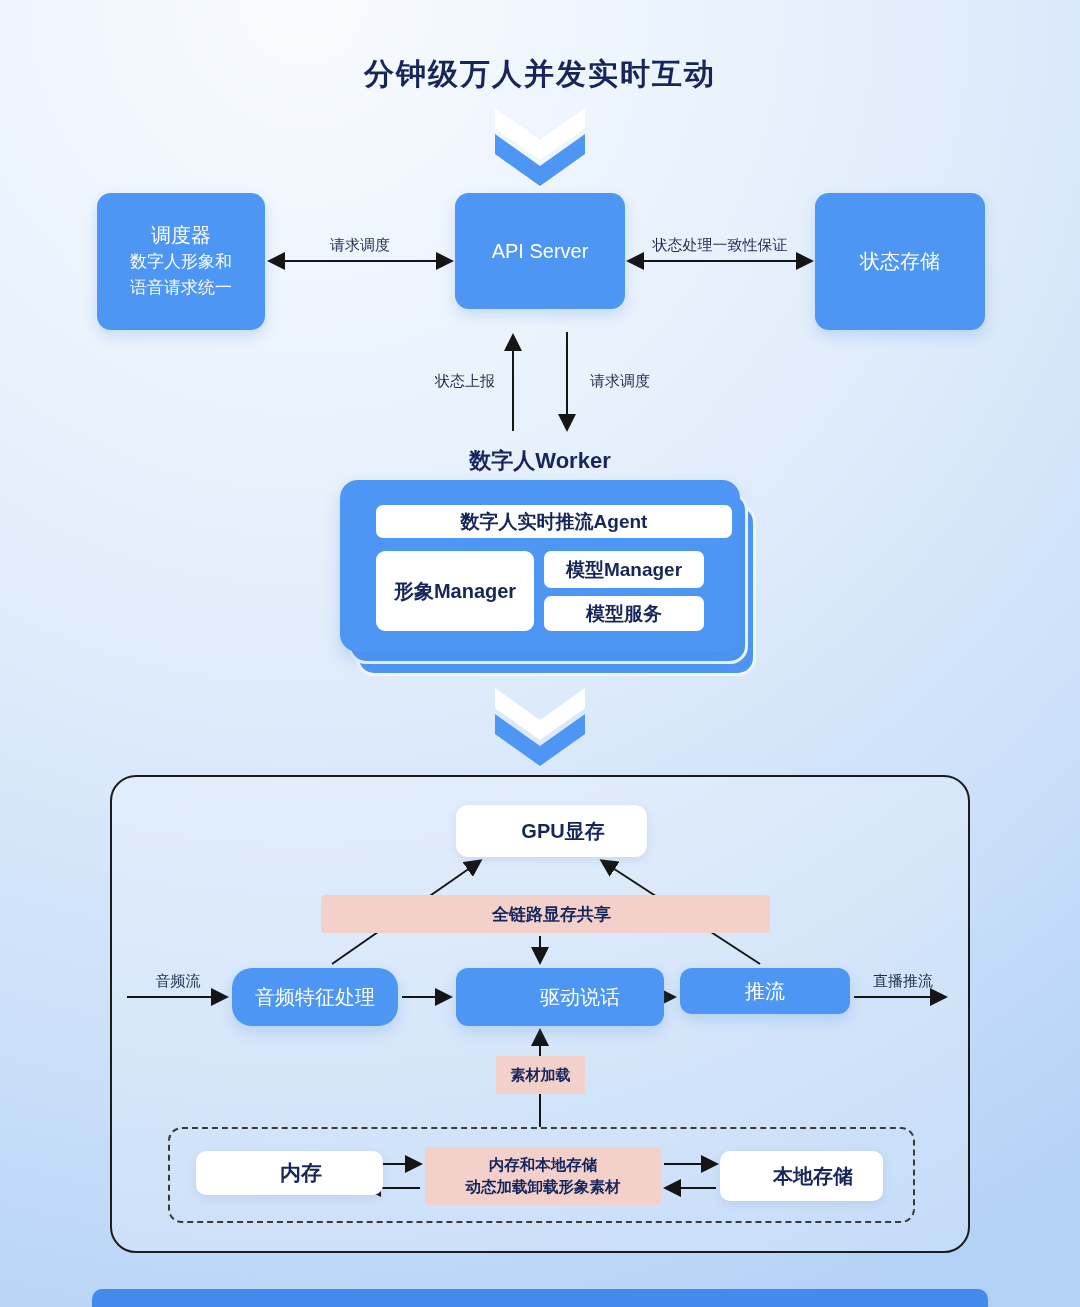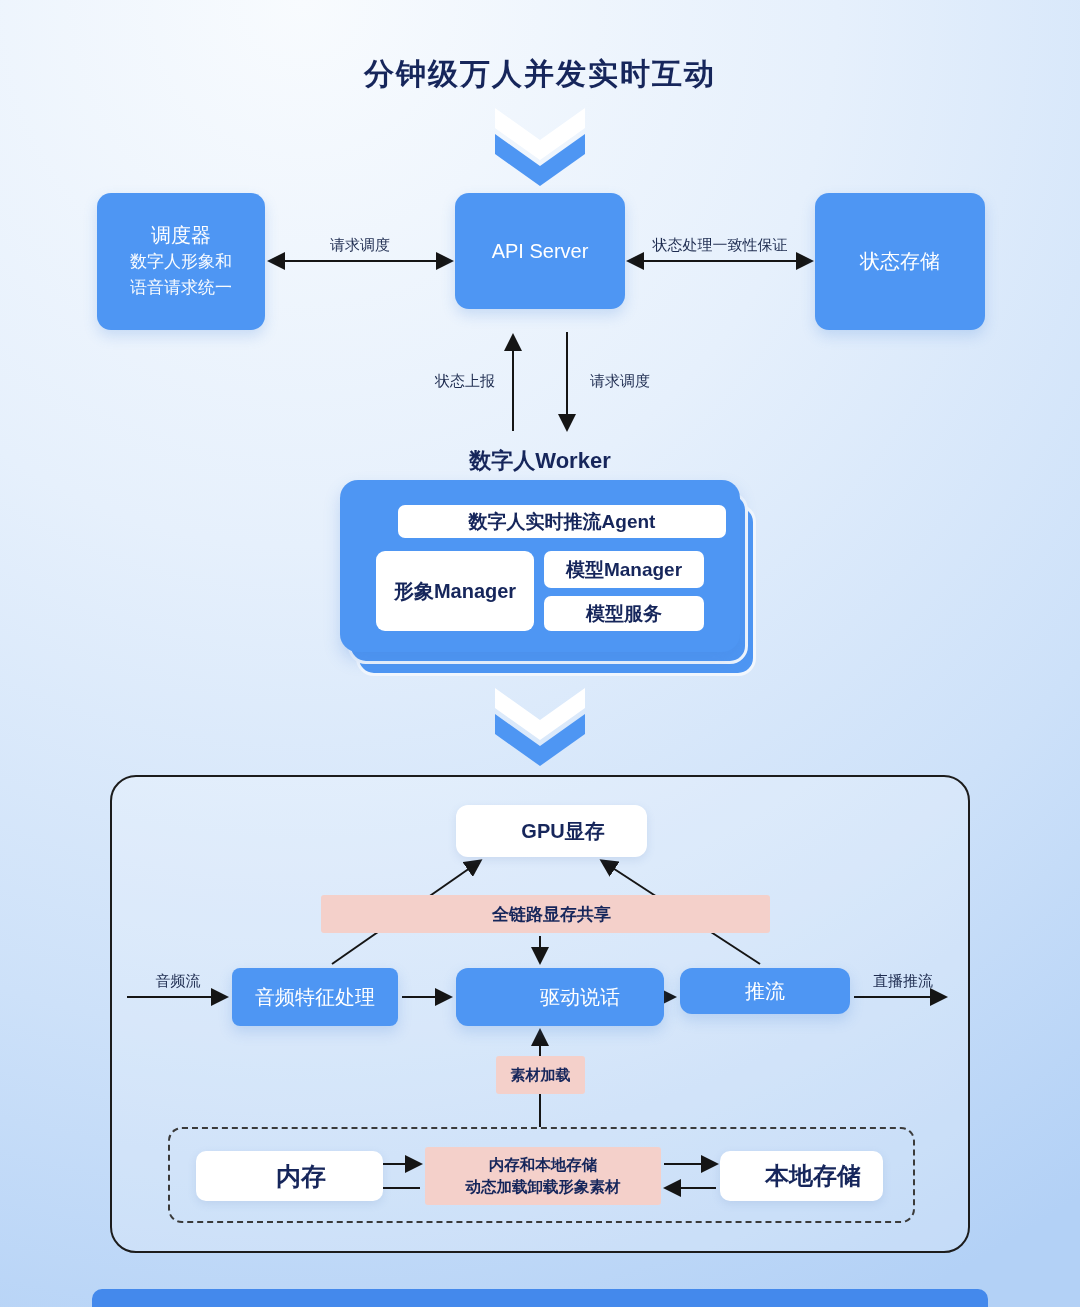--- a/index.html
+++ b/index.html
@@ -114,55 +114,55 @@
   <div class="abs lbl" style="left:620px;width:200px;top:236px;">状态处理一致性保证</div>
   <div class="abs lbl" style="left:423px;width:84px;top:372px;">状态上报</div>
   <div class="abs lbl" style="left:570px;width:100px;top:372px;">请求调度</div>
 
   <div class="abs" style="left:420px;width:240px;top:446px;text-align:center;font-size:22px;font-weight:700;color:var(--navy,#16265B);">数字人Worker</div>
 
   <div class="abs stacklayer" style="left:356px;top:504px;"></div>
   <div class="abs stacklayer" style="left:348px;top:492px;"></div>
   <div class="abs stackmain"></div>
 
-  <div class="abs innerwhite" style="left:376px;top:505px;width:328px;height:33px;font-size:19px;margin-left:22px;">数字人实时推流Agent</div>
+  <div class="abs innerwhite" style="left:376px;top:505px;width:356px;height:33px;font-size:19px;">数字人实时推流Agent</div>
   <div class="abs innerwhite" style="left:376px;top:551px;width:158px;height:80px;font-size:20px;border-radius:9px;">形象Manager</div>
   <div class="abs innerwhite" style="left:544px;top:551px;width:160px;height:37px;font-size:19px;">模型Manager</div>
   <div class="abs innerwhite" style="left:544px;top:596px;width:160px;height:35px;font-size:19px;">模型服务</div>
 
   <svg class="abs" style="left:495px;top:688px;" width="90" height="80" viewBox="0 0 90 80">
     <polygon points="0,0 45,32 90,0 90,20 45,52 0,20" fill="#ffffff"></polygon>
     <polygon points="0,26 45,58 90,26 90,46 45,78 0,46" fill="#4E96F3"></polygon>
   </svg>
 
   <div class="abs whitebox" style="left:456px;top:805px;width:168px;height:52px;font-size:20px;">GPU显存</div>
 
   <div class="abs pinkbox" style="left:321px;top:895px;width:437px;height:38px;font-size:17px;padding-left:12px;">全链路显存共享</div>
 
-  <div class="abs bluebox" style="left:232px;top:968px;width:166px;height:58px;border-radius:8px;">
+  <div class="abs bluebox" style="left:232px;top:968px;width:166px;height:58px;border-radius:20px;">
     <span class="bt">音频特征处理</span>
   </div>
   <div class="abs bluebox" style="left:456px;top:968px;width:168px;height:58px;border-radius:12px;padding-left:40px;">
     <span class="bt">驱动说话</span>
   </div>
   <div class="abs bluebox" style="left:680px;top:968px;width:170px;height:46px;border-radius:12px;">
     <span class="bt">推流</span>
   </div>
 
   <div class="abs lbl" style="left:133px;width:90px;top:972px;">音频流</div>
   <div class="abs lbl" style="left:853px;width:100px;top:972px;">直播推流</div>
 
   <div class="abs pinkbox" style="left:496px;top:1056px;width:89px;height:38px;font-size:15px;">素材加载</div>
 
   <div class="abs dashframe"></div>
 
-  <div class="abs whitebox" style="left:196px;top:1151px;width:164px;height:50px;font-size:25px;border-radius:10px;">内存</div>
+  <div class="abs whitebox" style="left:196px;top:1151px;width:164px;height:44px;font-size:21px;border-radius:10px;">内存</div>
 
   <div class="abs pinkbox" style="left:425px;top:1147px;width:236px;height:58px;font-size:15.5px;line-height:1.45;">
     <span>内存和本地存储</span>
     <span>动态加载卸载形象素材</span>
   </div>
 
-  <div class="abs whitebox" style="left:720px;top:1151px;width:140px;height:50px;font-size:24px;border-radius:10px;">本地存储</div>
+  <div class="abs whitebox" style="left:720px;top:1151px;width:140px;height:50px;font-size:20px;border-radius:10px;">本地存储</div>
 
   <div class="abs bottomstrip"></div>
 
 </div>
 
 </body></html>

